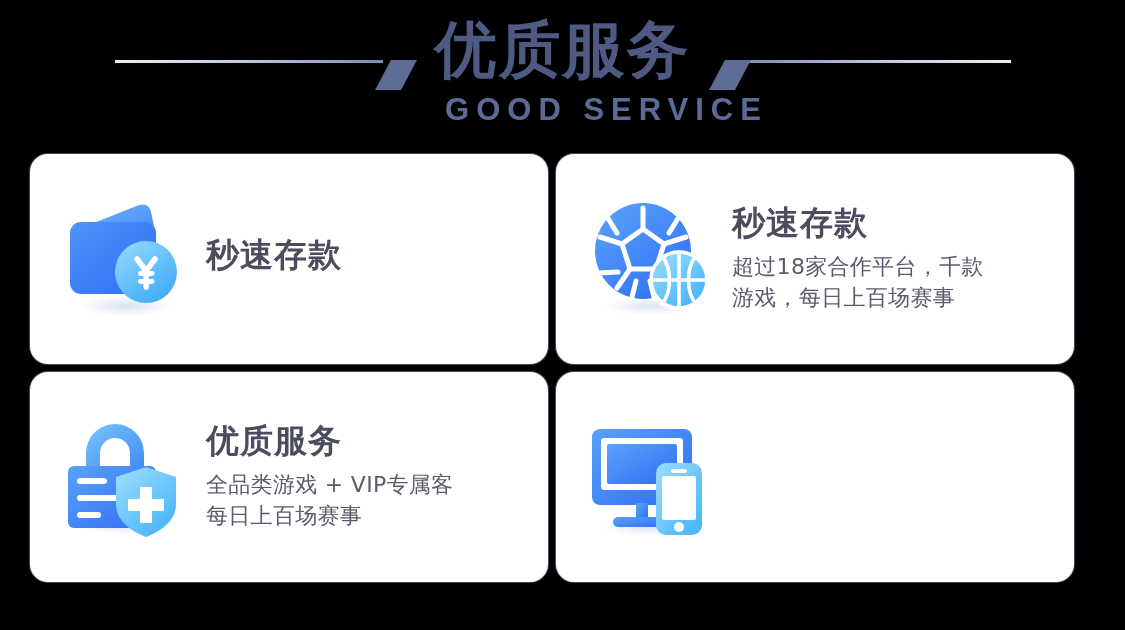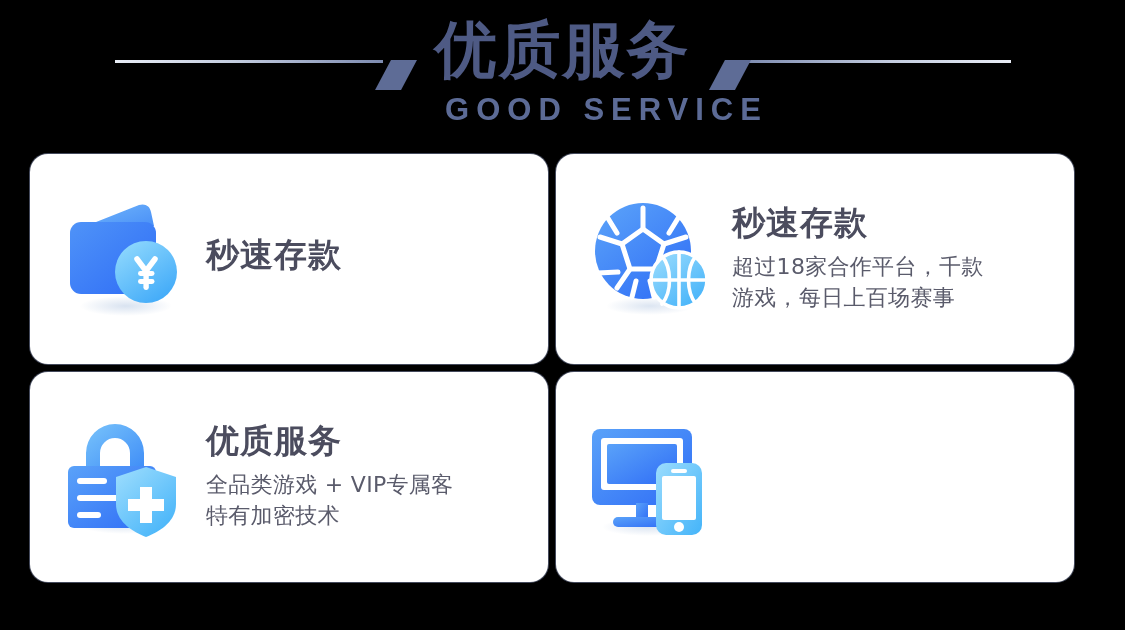--- a/index.html
+++ b/index.html
@@ -303,21 +303,21 @@
             <rect x="17" y="101" width="24" height="6" rx="3"></rect>
           </g>
           <path d="M86 56 L116 66 L116 93 C116 110 101 120 86 126 C71 120 56 110 56 93 L56 66 Z" fill="url(#lg3)"></path>
           <path d="M80 76 L92 76 L92 88 L104 88 L104 100 L92 100 L92 112 L80 112 L80 100 L68 100 L68 88 L80 88 Z" fill="#ffffff"></path>
         </svg>
       </div>
       <div class="card-text">
         <div class="card-title">优质服务</div>
         <div class="card-desc">
           <span class="line">全品类游戏 + VIP专属客</span>
-          <span class="line">特有加密技术</span>
+          <span class="line">每日上百场赛事</span>
         </div>
       </div>
     </div>
 
     <div class="card">
       <div class="card-icon">
         <svg viewBox="0 0 132 132" xmlns="http://www.w3.org/2000/svg">
           <defs>
             <linearGradient id="mg1" x1="0" y1="0" x2="1" y2="1">
               <stop offset="0%" stop-color="#5aa2f9"></stop>

